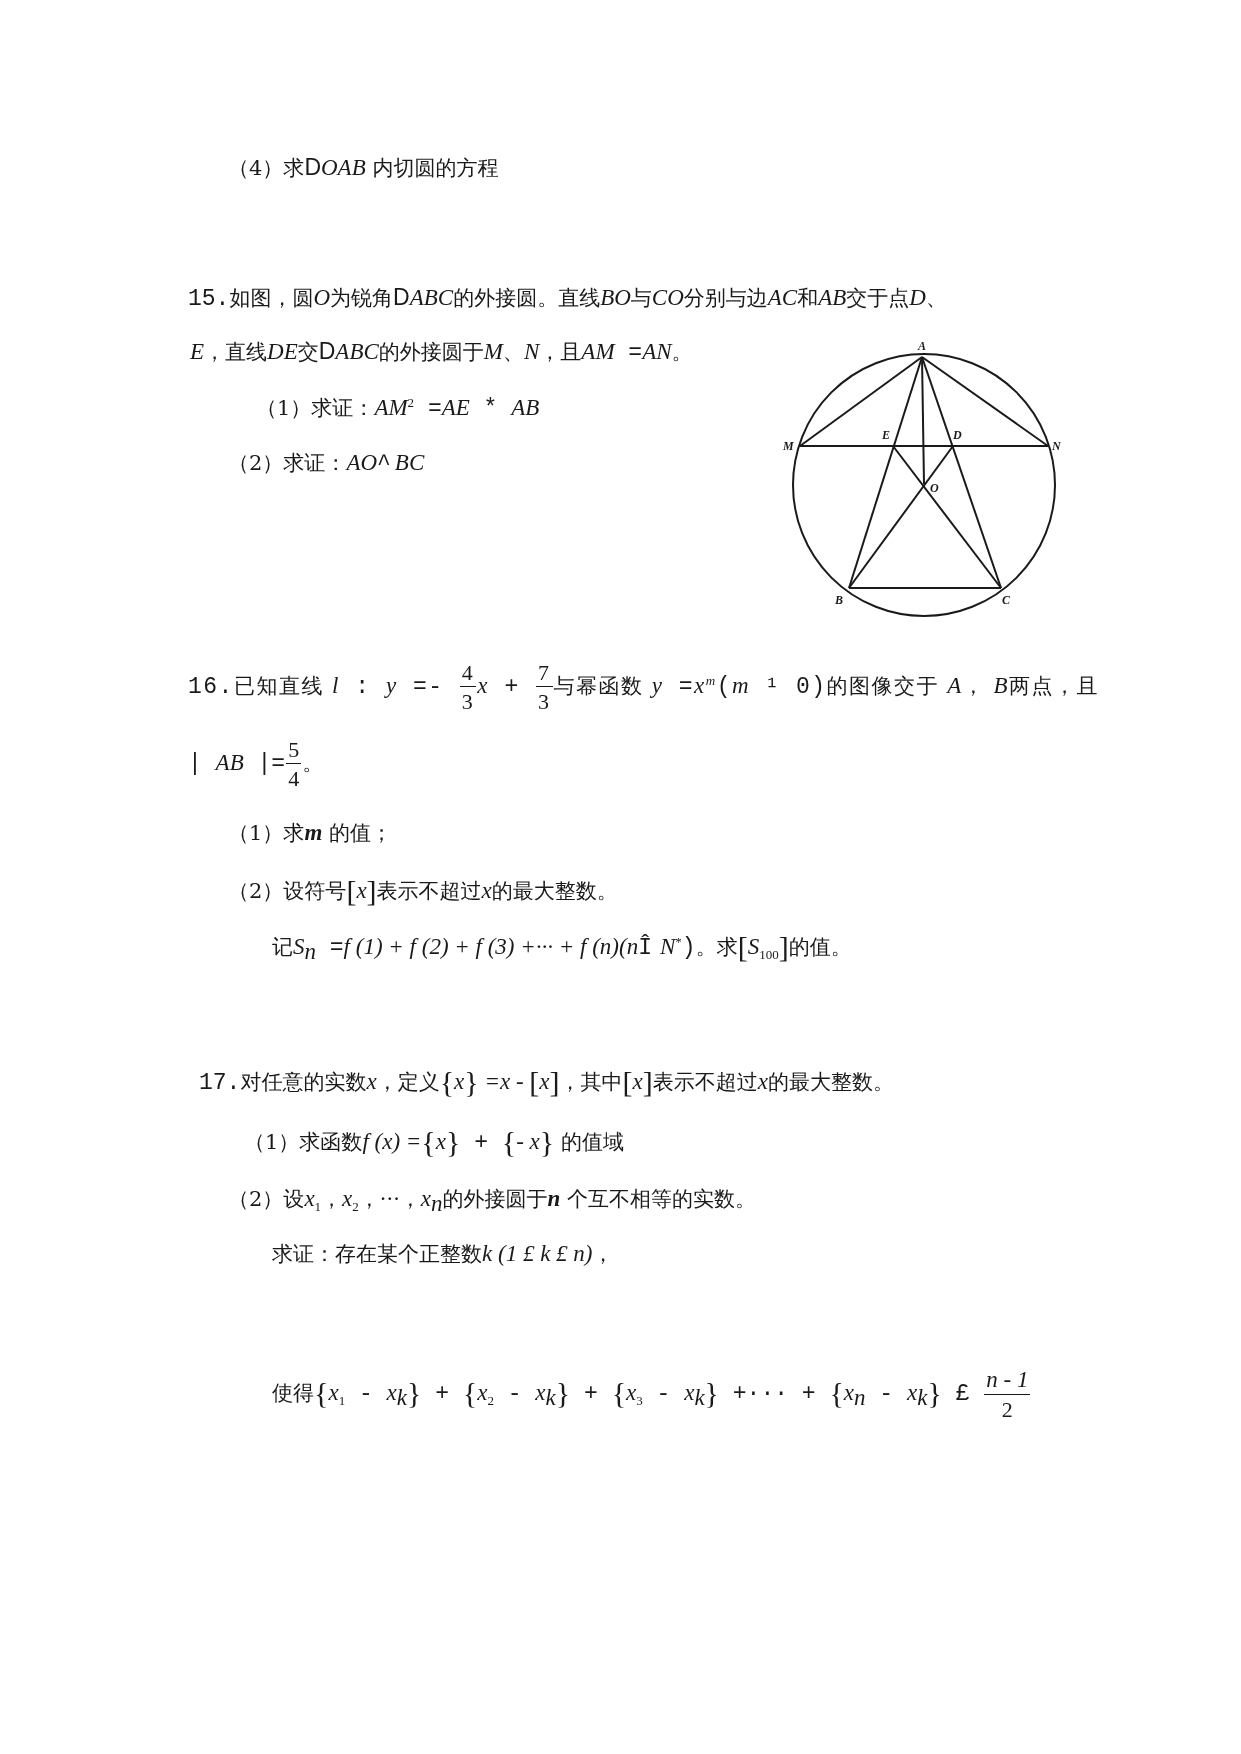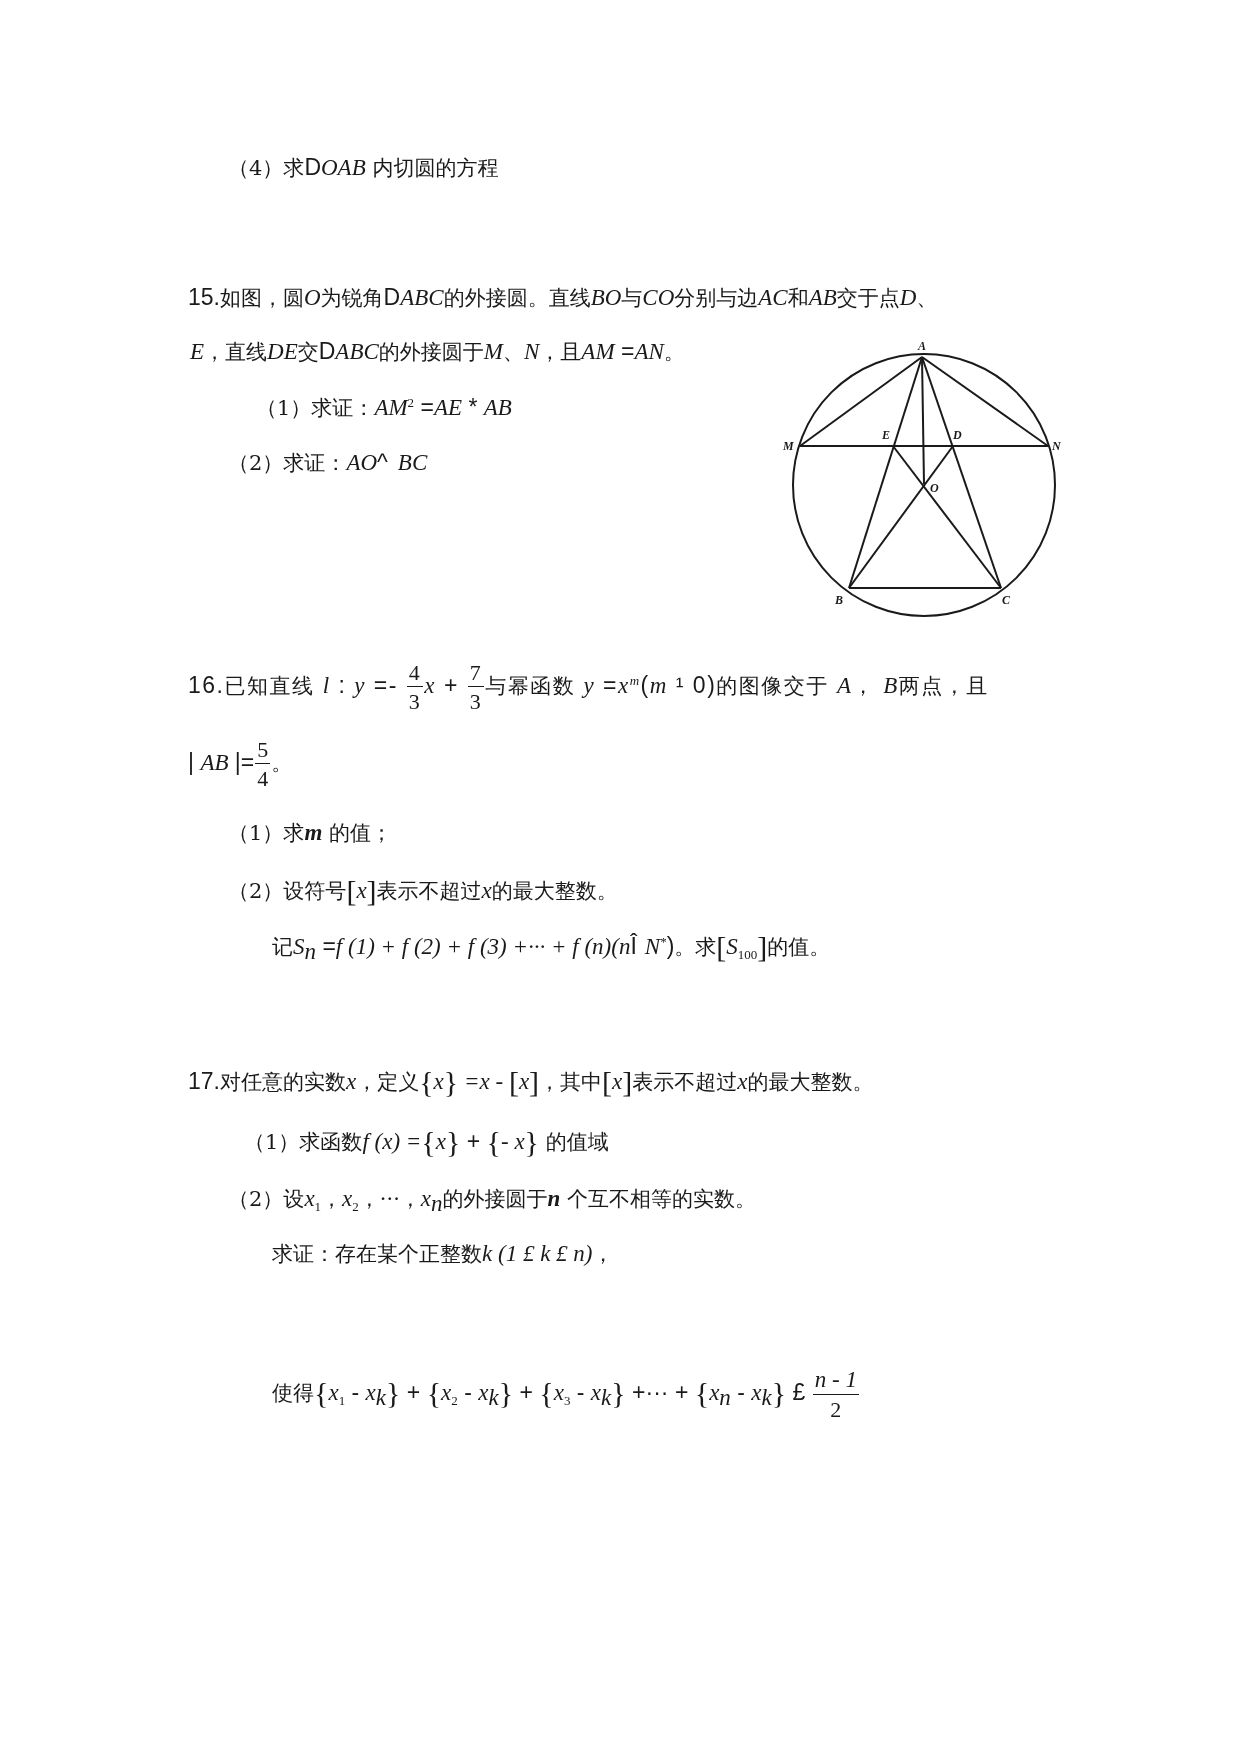--- a/index.html
+++ b/index.html
@@ -1,20 +1,20 @@
 <!DOCTYPE html>
 <html><head>
 <meta charset="utf-8">
 <style>
   html, body { margin:0; padding:0; background:#ffffff; }
   body { width:1241px; height:1754px; position:relative; overflow:hidden;
          font-family:"DejaVu Serif", "Liberation Serif", serif; color:#1a1a1a; }
   .line { position:absolute; white-space:nowrap; font-size:21px; line-height:1; }
   .m { font-family:"Liberation Serif", serif; font-style:italic; font-size:23px; }
-  .mr { font-family:Liberation Sans, sans-serif; font-size:23px; }
+  .mr { font-family:Liberation Mono, monospace; font-size:23px; }
   .sym { font-family:"Liberation Sans", sans-serif; font-size:23px; }
   .frac { display:inline-flex; flex-direction:column; align-items:center; vertical-align:middle;
           font-family:"Liberation Serif", serif; font-size:22px; line-height:1.05; margin:0 1px; }
   .frac .num { border-bottom:1.5px solid #1a1a1a; padding:0 2px 2px 2px; }
   .frac .den { padding-top:3px; }
   sup, sub { font-size:13px; font-family:"Liberation Serif", serif; }
   .br { font-family:"Liberation Serif", serif; font-size:30px; font-weight:300; vertical-align:-3px; }
   .figure { position:absolute; left:775px; top:335px; width:290px; height:290px; }
   .figure svg { width:100%; height:100%; }
 </style>
@@ -31,21 +31,21 @@
 
 <div class="line" style="left:190px; top:340px;">
   <span class="m">E</span><span>，直线</span><span class="m">DE</span><span>交</span><span class="sym">D</span><span class="m">ABC</span><span>的外接圆于</span><span class="m">M</span><span>、</span><span class="m">N</span><span>，且</span><span class="m">AM</span><span class="mr"> =</span><span class="m">AN</span><span>。</span>
 </div>
 
 <div class="line" style="left:228px; top:396px;margin-left:28px;">
   <span>（1）求证：</span><span class="m">AM</span><sup>2</sup><span class="mr"> =</span><span class="m">AE</span><span class="mr"> * </span><span class="m">AB</span>
 </div>
 
 <div class="line" style="left:228px; top:451px;">
-  <span>（2）求证：</span><span class="m">AO</span><span class="mr">^</span><span class="m" style="margin-left:10px;">BC</span>
+  <span>（2）求证：</span><span class="m">AO</span><span class="mr">^</span><span class="m" style="margin-left:4px;">BC</span>
 </div>
 
 <div class="figure">
   <svg viewBox="775 335 290 290">
     <g stroke="#1a1a1a" stroke-width="2" fill="none">
       <circle cx="924" cy="485" r="131"></circle>
 
       <line x1="922" y1="357" x2="800" y2="446"></line>
       <line x1="922" y1="357" x2="1048" y2="446"></line>
       <line x1="800" y1="446" x2="1048" y2="446"></line>
@@ -91,21 +91,21 @@
 </div>
 
 <div class="line" style="left:228px; top:876px;">
   <span>（2）设符号</span><span class="br">[</span><span class="m">x</span><span class="br">]</span><span>表示不超过</span><span class="m">x</span><span>的最大整数。</span>
 </div>
 
 <div class="line" style="left:272px; top:932px;">
   <span>记</span><span class="m">S</span><sub class="m">n</sub><span class="mr"> =</span><span class="m">f (1) + f (2) + f (3) +··· + f (n)(n</span><span class="mr">Î</span><span class="m" style="margin-left:8px;">N</span><sup>*</sup><span class="mr">)</span><span>。求</span><span class="br">[</span><span class="m">S</span><sub>100</sub><span class="br">]</span><span>的值。</span>
 </div>
 
-<div class="line" style="left:188px; top:1067px;">
+<div class="line" style="left:199px; top:1067px;">
   <span class="mr">17.</span><span>对任意的实数</span><span class="m">x</span><span>，定义</span><span class="br">{</span><span class="m">x</span><span class="br">}</span><span class="m"> =x - </span><span class="br">[</span><span class="m">x</span><span class="br">]</span><span>，其中</span><span class="br">[</span><span class="m">x</span><span class="br">]</span><span>表示不超过</span><span class="m">x</span><span>的最大整数。</span>
 </div>
 
 <div class="line" style="left:244px; top:1127px;">
   <span>（1）求函数</span><span class="m">f (x) =</span><span class="br">{</span><span class="m">x</span><span class="br">}</span><span class="mr"> + </span><span class="br">{</span><span class="m">- x</span><span class="br">}</span><span> 的值域</span>
 </div>
 
 <div class="line" style="left:228px; top:1187px;">
   <span>（2）设</span><span class="m">x</span><sub>1</sub><span>，</span><span class="m">x</span><sub>2</sub><span>，···，</span><span class="m">x</span><sub class="m">n</sub><span>的外接圆于</span><span class="m" style="font-weight:bold;">n</span><span> 个互不相等的实数。</span>
 </div>

